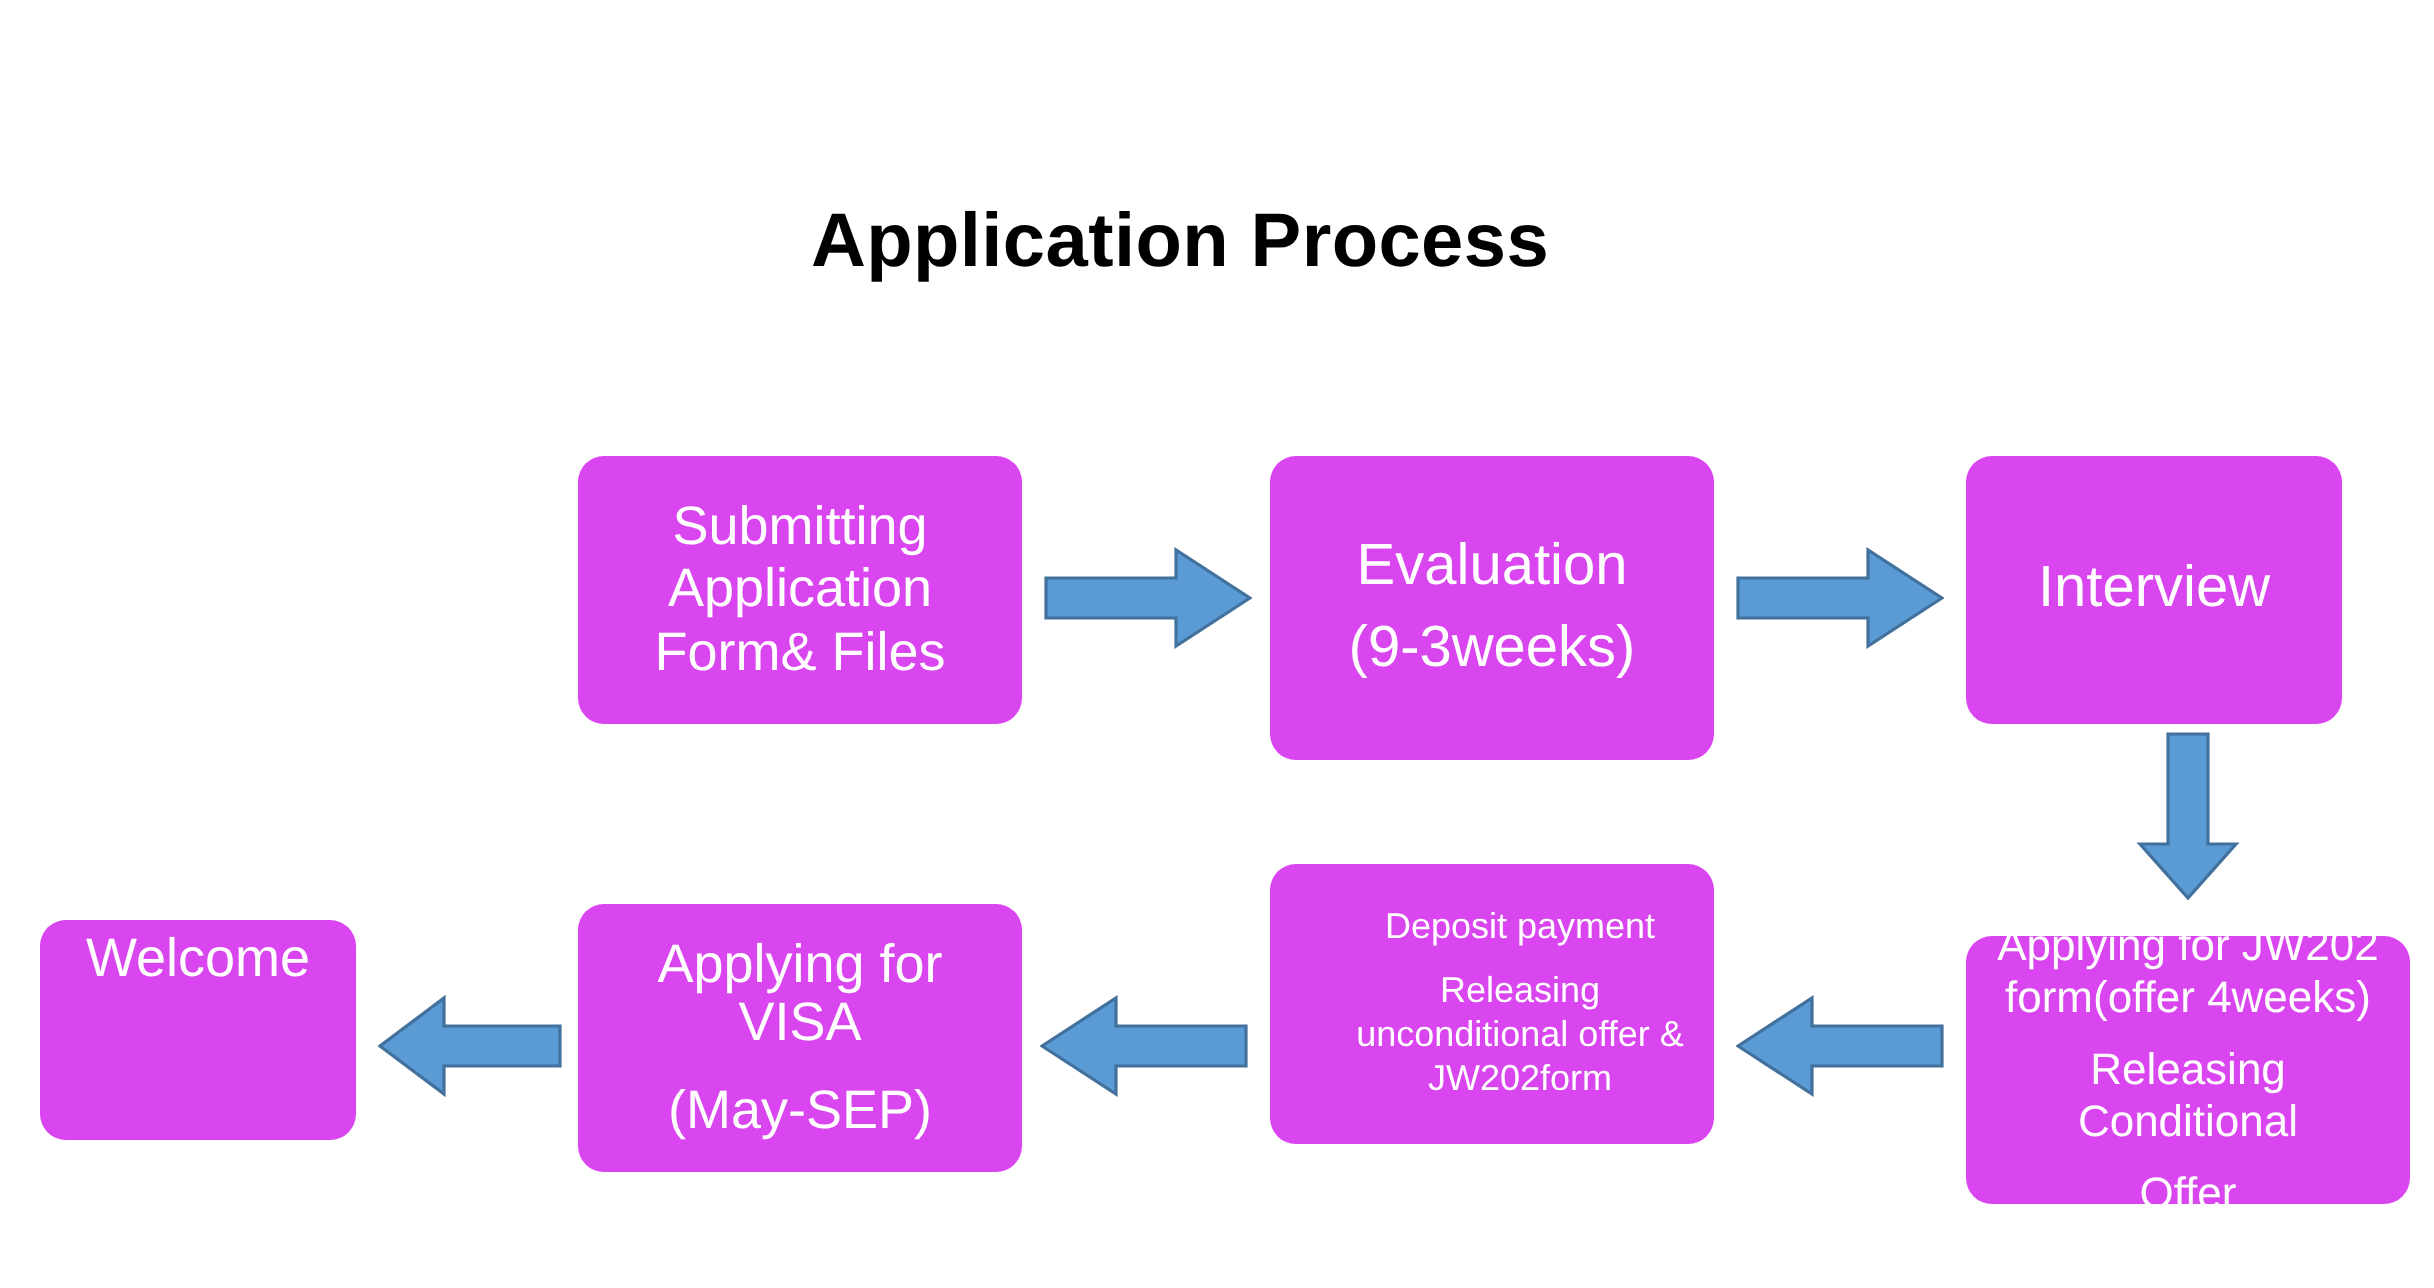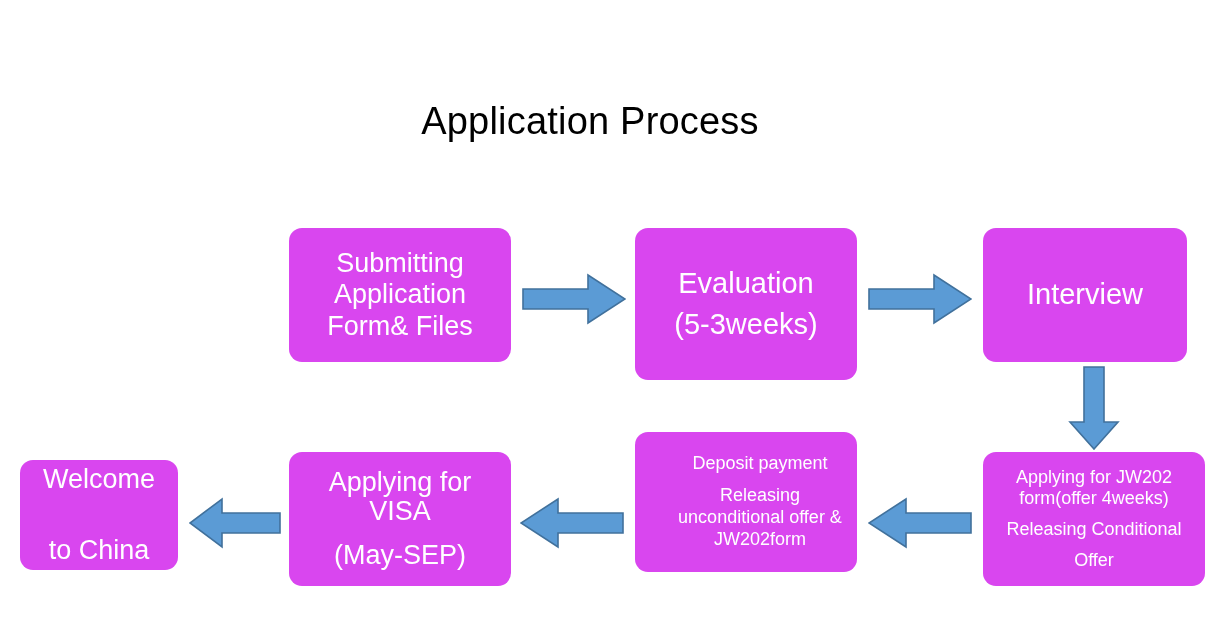--- a/index.html
+++ b/index.html
@@ -17,21 +17,21 @@
     background: #ffffff;
     overflow: hidden;
   }
   .title {
     position: absolute;
     left: 0;
     top: 100px;
     width: 1180px;
     text-align: center;
     font-size: 38px;
-    font-weight: normal;
+    font-weight: bold;
     color: #000000;
     letter-spacing: 0.2px;
   }
   .node {
     position: absolute;
     background: #d946ef;
     border-radius: 13px;
     color: #ffffff;
     display: flex;
     flex-direction: column;
@@ -50,27 +50,27 @@
   #node-submitting {
     left: 289px; top: 228px; width: 222px; height: 134px;
     font-size: 27px; line-height: 1.17;
   }
   #node-evaluation {
     left: 635px; top: 228px; width: 222px; height: 152px;
     font-size: 29px; line-height: 1.0;
   }
   #node-evaluation .ln:first-child { margin-bottom: 12px; }
   #node-interview {
-    left: 983px; top: 228px; width: 204px; height: 134px;
+    left: 983px; top: 228px; width: 188px; height: 134px;
     font-size: 29px; line-height: 1.1;
   }
   
   #node-jw202 {
-    left: 983px; top: 452px; width: 222px; height: 134px;
-    font-size: 18px; line-height: 1.18;
+    left: 983px; top: 468px; width: 222px; height: 134px;
+    font-size: 22px; line-height: 1.18;
   }
   #node-jw202 .ln.sp { margin-top: 10px; }
   #node-deposit {
     left: 635px; top: 432px; width: 222px; height: 140px;
     font-size: 18px; line-height: 1.22; padding-left: 36px;
   }
   #node-deposit .ln.sp { margin-top: 10px; }
   #node-visa {
     left: 289px; top: 452px; width: 222px; height: 134px;
     font-size: 27px; line-height: 1.07;
@@ -93,21 +93,21 @@
   <div class="title">Application Process</div>
 
   <div class="node" id="node-submitting">
     <span class="ln">Submitting</span>
     <span class="ln">Application</span>
     <span class="ln">Form&amp; Files</span>
   </div>
 
   <div class="node" id="node-evaluation">
     <span class="ln">Evaluation</span>
-    <span class="ln">(5-3weeks)</span>
+    <span class="ln">(9-3weeks)</span>
   </div>
 
   <div class="node" id="node-interview">
     <span class="ln">Interview</span>
   </div>
 
   <div class="node" id="node-jw202">
     <span class="ln">Applying for JW202</span>
     <span class="ln">form(offer 4weeks)</span>
     <span class="ln sp">Releasing Conditional</span>
@@ -122,21 +122,20 @@
   </div>
 
   <div class="node" id="node-visa">
     <span class="ln">Applying for</span>
     <span class="ln">VISA</span>
     <span class="ln sp">(May-SEP)</span>
   </div>
 
   <div class="node" id="node-welcome">
     <span class="ln">Welcome</span>
-    <span class="ln">to China</span>
   </div>
 
   <div class="arrow" style="left:522px; top:273px;">
     <svg width="104" height="52" viewBox="0 0 104 52">
       <polygon points="1,16 66,16 66,2 103,26 66,50 66,36 1,36" fill="#5B9BD5" stroke="#41719C" stroke-width="1.6" stroke-linejoin="miter"></polygon>
     </svg>
   </div>
 
   <div class="arrow" style="left:868px; top:273px;">
     <svg width="104" height="52" viewBox="0 0 104 52">

